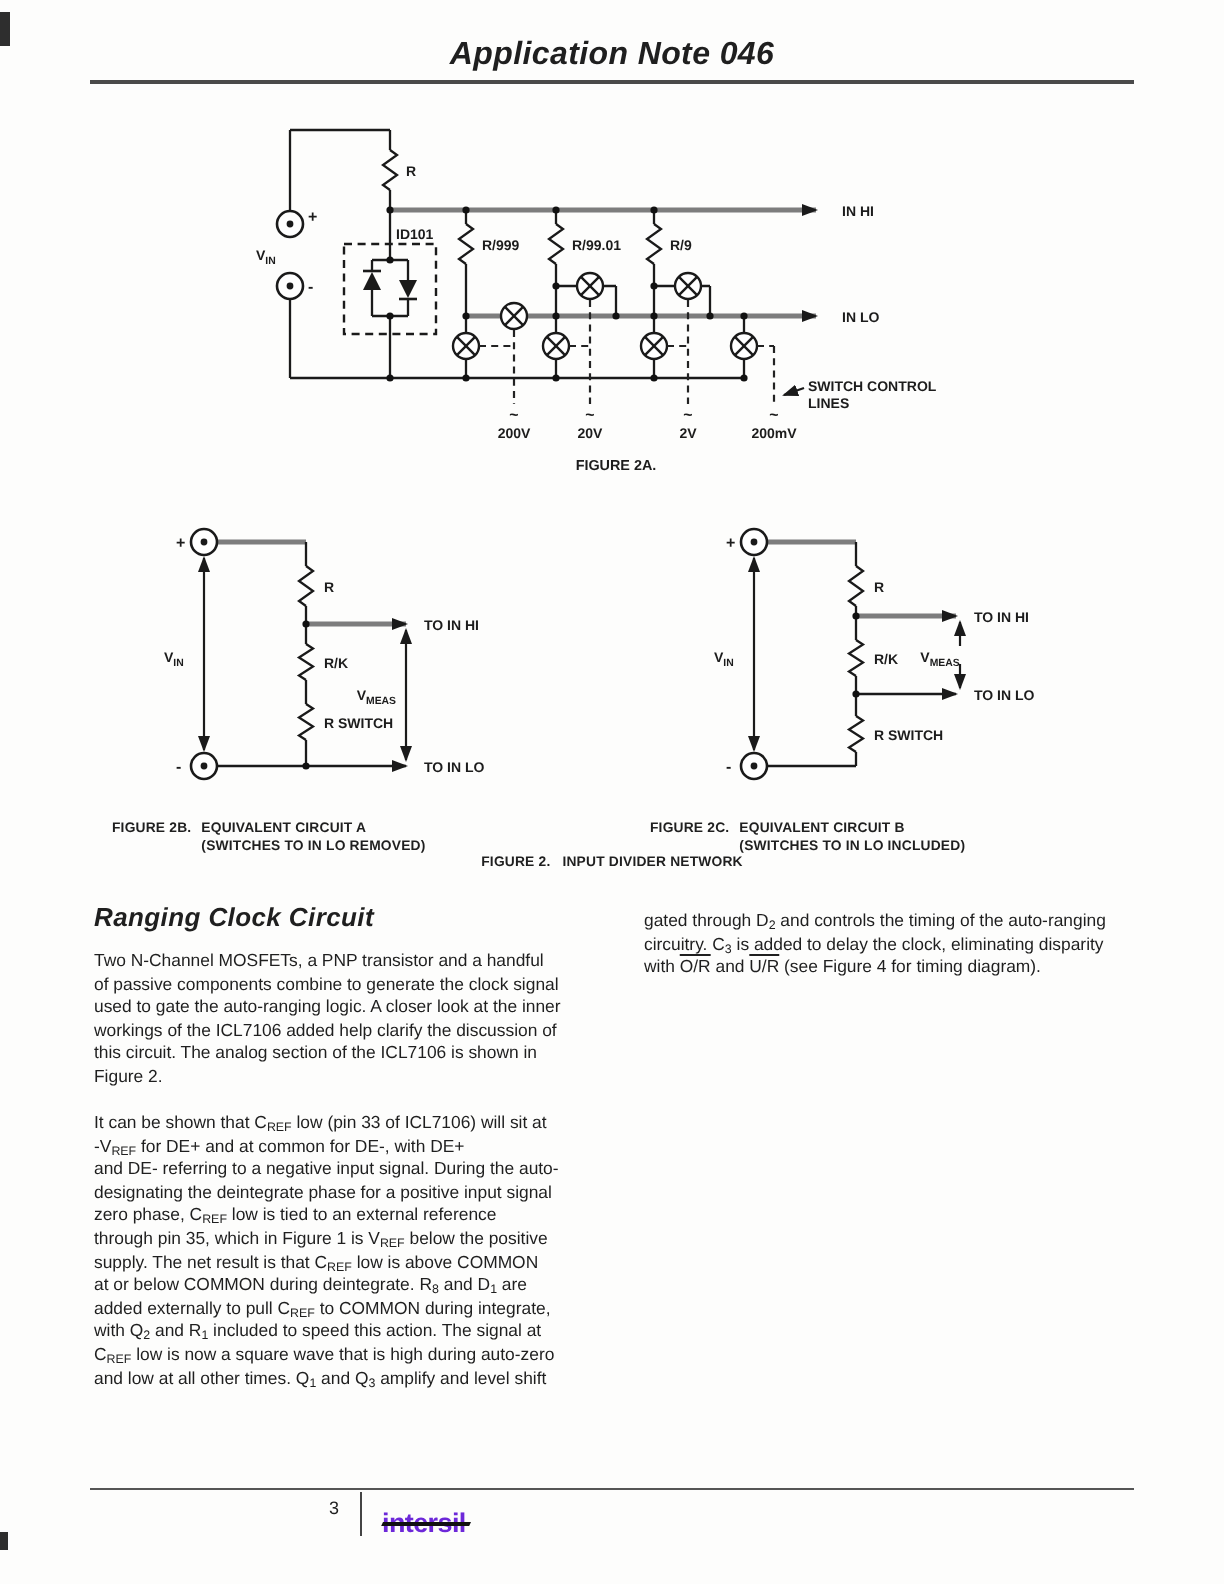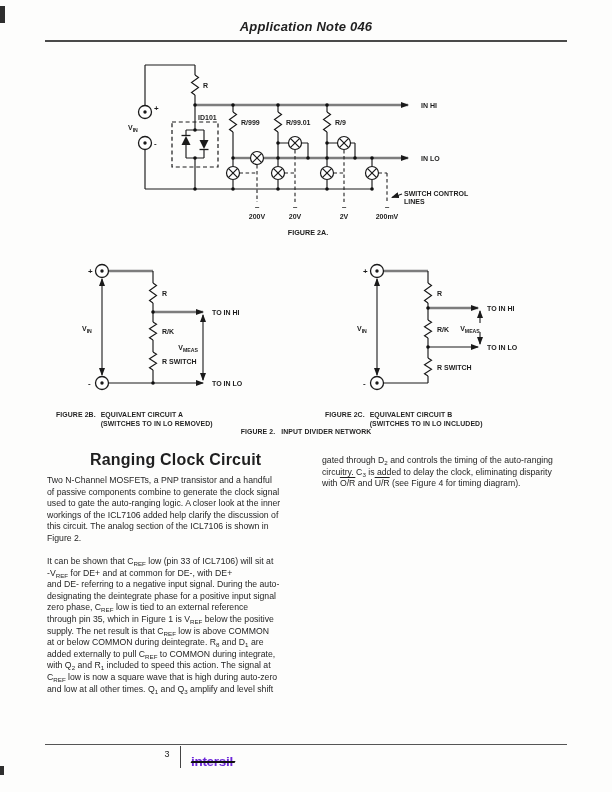--- a/index.html
+++ b/index.html
@@ -1,29 +1,29 @@
 <!DOCTYPE html>
 <html><head>
 <meta charset="utf-8">
 <style>
   html,body{margin:0;padding:0;background:#e8e8e8;}
   .page{position:relative;width:612px;height:792px;background:#fdfdfc;overflow:hidden;
         font-family:"Liberation Sans",sans-serif;color:#1f1f1f;}
   .abs{position:absolute;}
   
-  .hdr-title{left:0;right:0;top:19px;text-align:center;font-size:13px;font-weight:bold;font-style:italic;letter-spacing:.2px;}
+  .hdr-title{left:0;right:0;top:19px;text-align:center;font-size:16px;font-weight:bold;font-style:italic;letter-spacing:.2px;}
   .hdr-rule{left:45px;top:40px;width:522px;height:2px;background:#4a4a4a;}
   
   .figcap{display:flex;gap:5px;font-size:6.9px;font-weight:bold;line-height:9px;letter-spacing:.1px;}
   .figcap .capcol span{display:block;}
   .fig2cap{left:0;right:0;top:428px;text-align:center;font-size:6.9px;font-weight:bold;letter-spacing:.1px;}
   .fig2cap span{margin:0 3px;}
   .figacap{font-size:7.2px;font-weight:bold;}
   
-  .heading{font-size:16px;font-weight:bold;letter-spacing:.2px;margin-left:43px;}
+  .heading{font-size:13px;font-weight:bold;font-style:italic;letter-spacing:.2px;}
   .para{font-size:8.7px;line-height:11.6px;}
   .para .tl{white-space:nowrap;}
   sub{font-size:6.2px;line-height:0;vertical-align:-1.6px;}
   .ov{text-decoration:overline;text-align:center;}
   
   .ftr-rule{left:45px;top:744px;width:522px;height:1.4px;background:#555;}
   .pageno{left:160px;top:749px;font-size:9px;width:14px;text-align:center;}
   .ftr-div{left:180px;top:746px;width:1.3px;height:22px;background:#444;}
   .brand{left:191px;top:754px;font-size:13.5px;font-weight:bold;letter-spacing:-.3px;color:#6d28d9;}
   .brand-swoosh{left:191px;top:761px;width:44px;height:2.2px;background:#111;transform:skewX(-25deg);}

